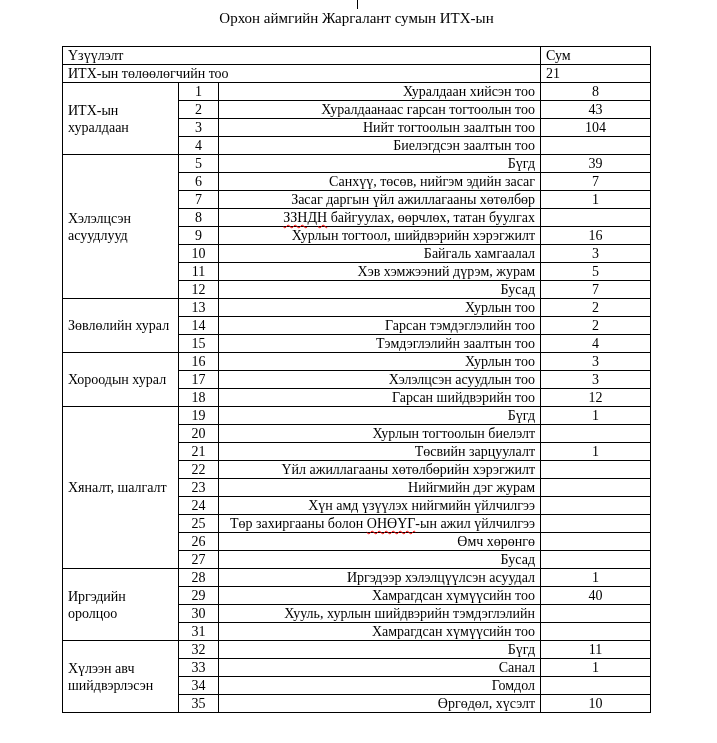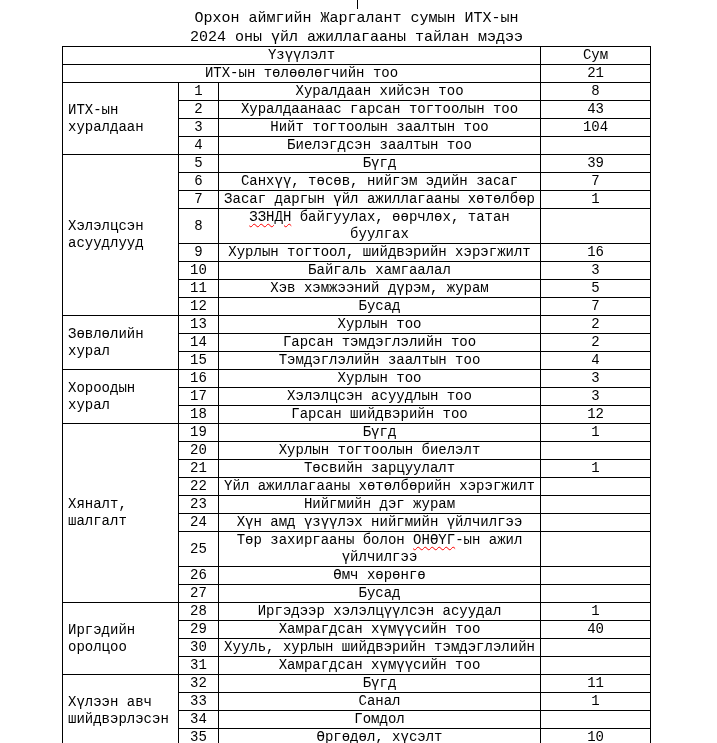--- a/index.html
+++ b/index.html
@@ -8,21 +8,21 @@
     --background: #ffffff;
     --spellcheck: #ff0000;
   }
   * { margin: 0; padding: 0; box-sizing: border-box; }
   html, body { background: var(--background); }
   .page {
     position: relative;
     width: 717px;
     height: 743px;
     background: var(--background);
-    font-family: Liberation Mono, monospace;
+    font-family: Liberation Serif, serif;
     color: var(--text);
     overflow: hidden;
   }
   .caret {
     position: absolute;
     left: 357px;
     top: 0;
     width: 1px;
     height: 9px;
     background: var(--text);
@@ -47,47 +47,46 @@
   .report th, .report td {
     border: 1px solid var(--border);
     font-size: 14px;
     font-weight: normal;
     height: 17px;
     line-height: 17px;
     padding: 0 5px;
     vertical-align: middle;
     color: var(--text);
   }
-  .center-cell { text-align: center; padding: 0 2px; }
+  .center-cell { text-align: left; padding: 0 2px; }
   .group-cell {
     vertical-align: middle;
     line-height: 17px;
     padding: 0 6px;
   }
   .no-cell { text-align: center; padding: 0 2px; }
-  .label-cell { text-align: center; }
+  .label-cell { text-align: right; }
   .value-cell { text-align: center; padding: 0 2px; }
   .squiggle {
     text-decoration-line: underline;
     text-decoration-style: wavy;
     text-decoration-color: var(--spellcheck);
     text-decoration-thickness: 1px;
     text-underline-offset: 2px;
     margin-top: 10px;
   }
 </style>
 </head>
 <body>
 
 <div class="page">
   <div class="caret"></div>
 
   <div class="title">
     <div>Орхон аймгийн Жаргалант сумын ИТХ-ын</div>
-    <div>2024 оны үйл ажиллагааны тайлан мэдээ</div>
   </div>
 
   <table class="report">
     <colgroup>
       <col style="width:116px">
       <col style="width:40px">
       <col style="width:322px">
       <col style="width:110px">
     </colgroup>
     <thead>

